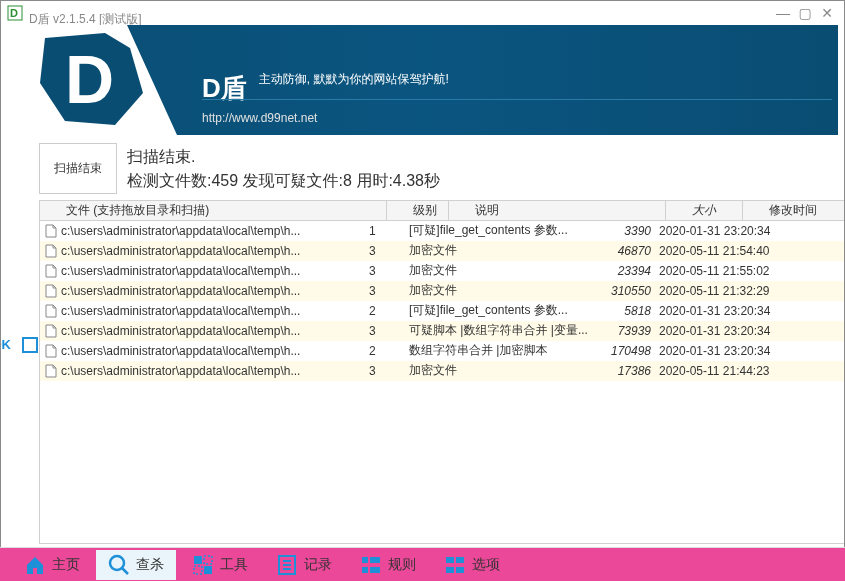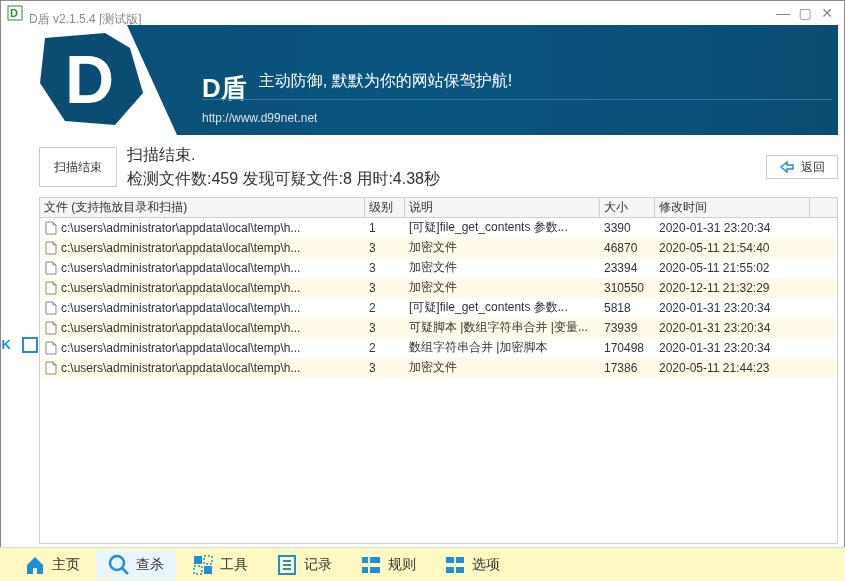--- a/index.html
+++ b/index.html
@@ -11,53 +11,53 @@
 .titlebar .title-text { font-size: 12px; color: #888; flex: 1; margin-top: 12px; }
 .titlebar .win-btn { width: 22px; height: 18px; display: flex; align-items: center; justify-content: center; color: #888; font-size: 14px; cursor: pointer; }
 
 
 .banner { margin: 0 6px 4px 6px; height: 110px; background: linear-gradient(to right, #0a4d73 0%, #0a5580 50%, #0a4d73 100%); position: relative; overflow: hidden; }
 .banner::before { content: ""; position: absolute; left: 0; top: 0; width: 170px; height: 110px; background: #fff; clip-path: polygon(0 0, 120px 0, 170px 110px, 0 110px); }
 .banner .logo-shape { position: absolute; left: 28px; top: 8px; width: 120px; height: 94px; }
 .banner .logo-shape svg { width: 100%; height: 100%; }
 .banner .brand-row { position: absolute; left: 195px; top: 46px; display: flex; align-items: flex-start; color: #fff; }
 .banner .brand-name { font-size: 26px; font-weight: bold; margin-right: 12px; }
-.banner .brand-slogan { font-size: 16px; }
+.banner .brand-slogan { font-size: 12px; }
 .banner .brand-url-row { position: absolute; left: 195px; bottom: 0; right: 6px; height: 36px; border-top: 1px solid #2a7aa8; display: flex; align-items: center; }
 .banner .brand-url { color: #e0e0e0; font-size: 12px; }
 
 
 .content { display: flex; height: 405px; margin: 0 6px; }
 .sidebar { width: 32px; display: flex; flex-direction: row; align-items: center; padding-top: 6px; gap: 10px; justify-content: flex-end; }
 .sidebar .side-btn { width: 24px; height: 24px; display: flex; align-items: center; justify-content: center; cursor: pointer; }
 .main { flex: 1; display: flex; flex-direction: column; }
 
 
 .status-row { display: flex; align-items: center; padding: 4px 0 6px 0; gap: 10px; }
-.status-btn { width: 78px; height: 40px; border: 1px solid #ccc; background: #fff; font-size: 12px; cursor: pointer; display: flex; align-items: center; justify-content: center; color: #333; }
+.status-btn { width: 78px; height: 51px; border: 1px solid #ccc; background: #fff; font-size: 12px; cursor: pointer; display: flex; align-items: center; justify-content: center; color: #333; }
 .status-msg { flex: 1; font-size: 16px; color: #333; line-height: 1.5; }
 .back-btn { height: 24px; padding: 0 12px; border: 1px solid #ccc; background: #fff; display: flex; align-items: center; gap: 6px; font-size: 12px; cursor: pointer; color: #333; }
 
 
 .table-wrap { flex: 1; border: 1px solid #d0d0d0; overflow: hidden; background: #fff; }
 .table-header, .table-row { display: flex; align-items: center; height: 20px; font-size: 12px; }
 .table-header { background: #f5f5f5; border-bottom: 1px solid #d0d0d0; font-weight: normal; color: #333; }
-.table-header .col { border-right: 1px solid #d0d0d0; padding: 0 4px; height: 100%; display: flex; align-items: center; }
+.table-header .col { border-right: 1px solid #d0d0d0; padding: 0 4px; height: 100%; display: flex; align-items: center; margin-left: 22px; }
 .table-row { border-bottom: 1px solid transparent; color: #333; font-family: "SimSun", monospace; }
 .table-row.alt { background: #fffbe8; }
 .table-row .col { padding: 0 4px; overflow: hidden; white-space: nowrap; text-overflow: ellipsis; }
 .col-file { width: 325px; display: flex; align-items: flex-start; gap: 3px; }
 .col-level { width: 40px; }
 .col-desc { width: 195px; }
-.col-size { width: 55px; text-align: left; }
+.col-size { width: 55px; text-align: right; font-style: italic; }
 .col-time { width: 155px; }
 .file-icon { width: 14px; height: 14px; flex-shrink: 0; }
 
 
-.bottom-tabs { height: 34px; border-top: 1px solid #ddd; display: flex; align-items: center; padding: 0 12px; gap: 4px; background: #fef9c3; position: absolute; bottom: 0; left: 0; right: 0; }
+.bottom-tabs { height: 34px; border-top: 1px solid #ddd; display: flex; align-items: center; padding: 0 12px; gap: 4px; background: #ec4899; position: absolute; bottom: 0; left: 0; right: 0; }
 .tab { display: flex; align-items: center; gap: 6px; padding: 4px 12px; font-size: 14px; cursor: pointer; color: #333; }
 .tab.active { background: #eaf4fb; }
 .tab-icon { width: 22px; height: 22px; display: flex; align-items: center; justify-content: center; }
 </style>
 </head>
 <body>
 
 <div class="titlebar">
   <span class="app-icon">
     <svg viewBox="0 0 16 16">
@@ -175,21 +175,21 @@
             <div class="col col-file">
               <svg class="file-icon" viewBox="0 0 14 14">
                 <path d="M2 1h7l3 3v9H2z" fill="#fff" stroke="#888" stroke-width="1"></path>
                 <path d="M9 1v3h3" fill="none" stroke="#888" stroke-width="1"></path>
               </svg>
               <span>c:\users\administrator\appdata\local\temp\h...</span>
             </div>
             <div class="col col-level">3</div>
             <div class="col col-desc">加密文件</div>
             <div class="col col-size">310550</div>
-            <div class="col col-time">2020-12-11 21:32:29</div>
+            <div class="col col-time">2020-05-11 21:32:29</div>
           </div>
           <div class="table-row">
             <div class="col col-file">
               <svg class="file-icon" viewBox="0 0 14 14">
                 <path d="M2 1h7l3 3v9H2z" fill="#fff" stroke="#888" stroke-width="1"></path>
                 <path d="M9 1v3h3" fill="none" stroke="#888" stroke-width="1"></path>
               </svg>
               <span>c:\users\administrator\appdata\local\temp\h...</span>
             </div>
             <div class="col col-level">2</div>

